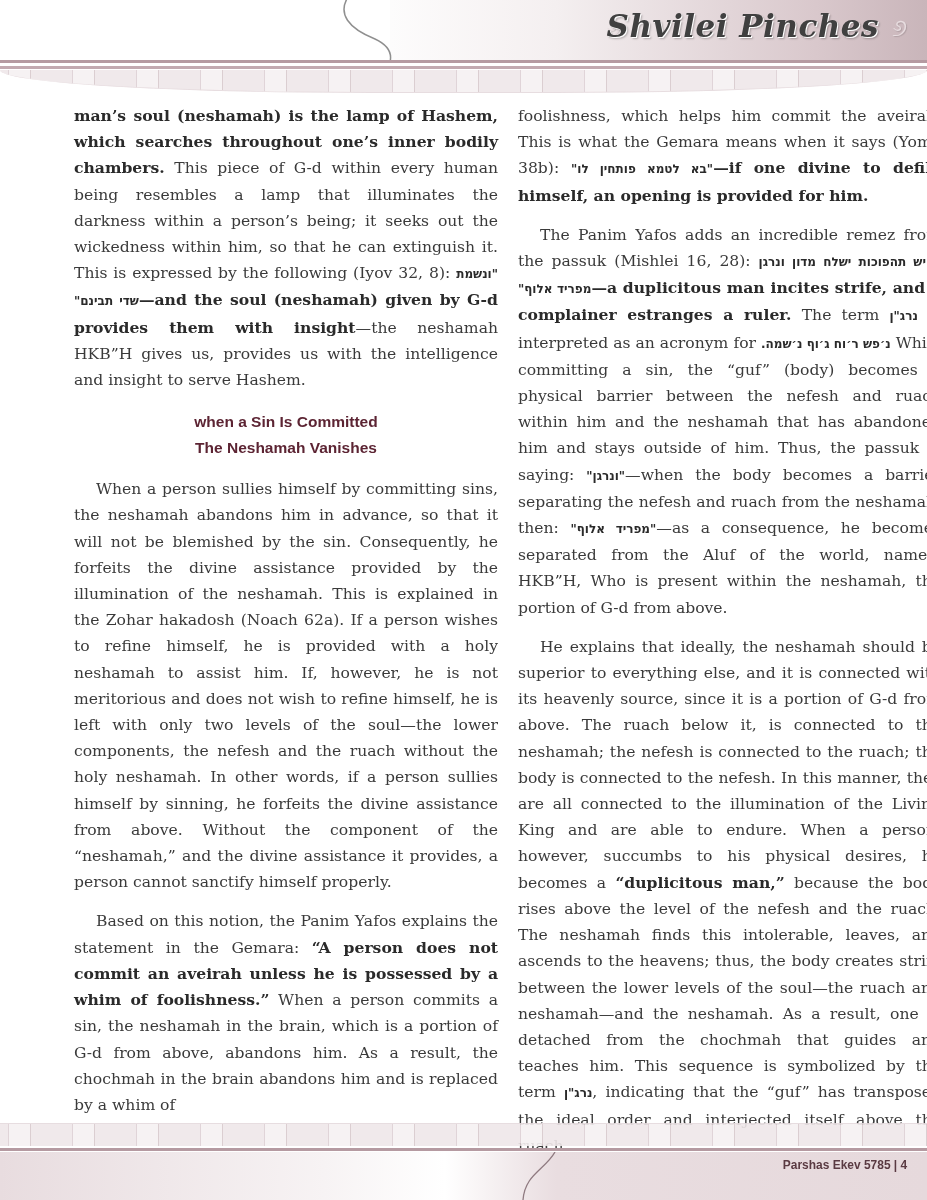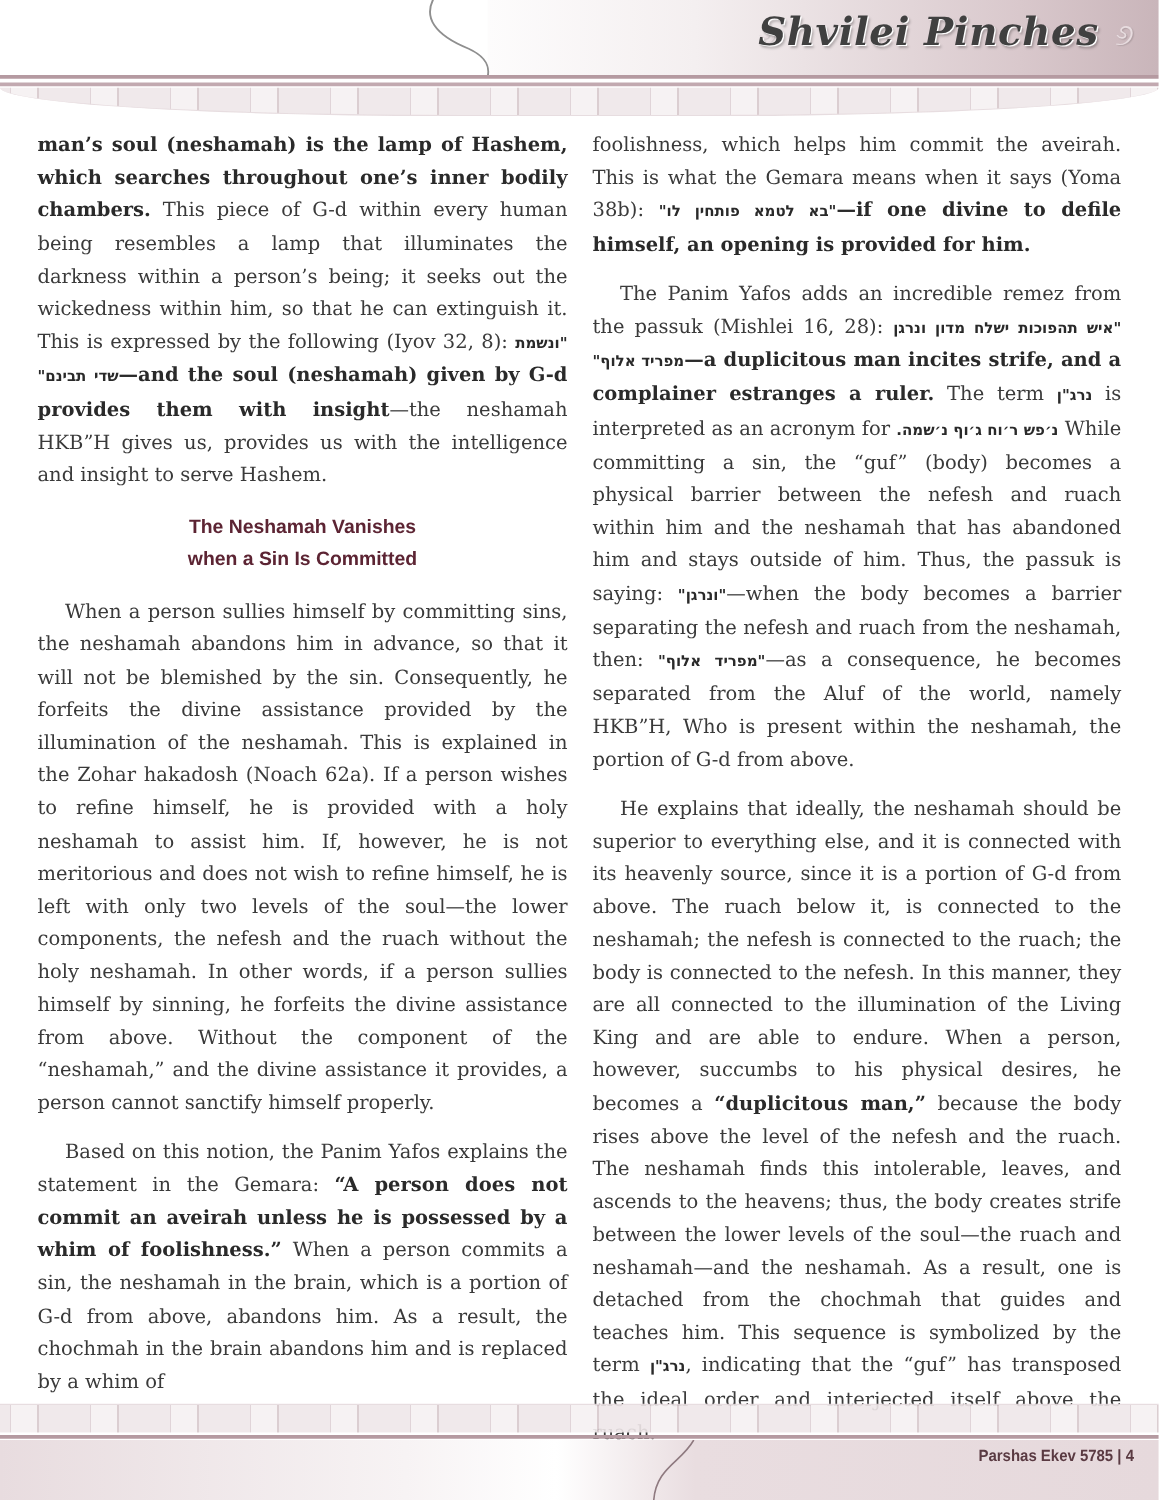--- a/index.html
+++ b/index.html
@@ -22,21 +22,21 @@
      opacity:0.9; }
   .ornament.top { top:70px; border-bottom:1px solid #e5dadd; border-radius:0 0 40% 40%/0 0 100% 100%; }
   .ornament.bottom { top:1123px; border-top:1px solid #e5dadd; }
   .footer-rule { position:absolute; left:0; top:1148px; width:927px; height:3px; background:#b59aa1; }
   .footer-band { position:absolute; left:0; top:1152px; width:927px; height:48px;
      background:linear-gradient(90deg,#e8dcdf 0%,#f7f3f4 35%,#ffffff 48%,#e9dde0 60%,#e6d9dc 100%); }
   .footer-curve { position:absolute; left:515px; top:1152px; width:60px; height:48px; }
   .footer-text { position:absolute; right:20px; top:1157px; font-family:"Liberation Sans", sans-serif;
      font-weight:bold; font-size:13px; color:#5a3a42; transform:scaleX(0.92); transform-origin:right; }
 
-  .col { position:absolute; top:103px; width:424px; font-size:15.6px; line-height:26.2px; text-align:justify; }
+  .col { position:absolute; top:103px; width:424px; font-size:15.6px; line-height:26.2px; text-align:justify;margin-left:44px; }
   .col.left { left:30px; }
   .col.right { left:474px; width:423px; }
   .col p { margin:0 0 13px 0; hyphens:none; }
   .col p.ind { text-indent:22px; }
   .b { font-weight:bold; color:#2a2a2a; }
   .heb { font-family:"DejaVu Sans", sans-serif; font-weight:bold; font-size:12px; direction:rtl; unicode-bidi:isolate; color:#2a2a2a; }
   .subhead { font-family:"Liberation Sans", sans-serif; font-weight:bold; font-size:15.5px; line-height:26px;
      color:#5c2433; text-align:center; margin:16px 0 15px 0; }
 </style>
 </head>
@@ -54,22 +54,22 @@
   <div class="rule1"></div>
   <div class="rule2"></div>
   <div class="ornament top"></div>
 </div>
 
 <div class="col left">
   <p>
     <span class="b">man’s soul (neshamah) is the lamp of Hashem, which searches throughout one’s inner bodily chambers.</span><span> This piece of G-d within every human being resembles a lamp that illuminates the darkness within a person’s being; it seeks out the wickedness within him, so that he can extinguish it.  This is expressed by the following (Iyov 32, 8): </span><span class="heb">"ונשמת שדי תבינם"</span><span class="b">—and the soul (neshamah) given by G-d provides them with insight</span><span>—the neshamah HKB”H gives us, provides us with the intelligence and insight to serve Hashem.</span>
   </p>
   <div class="subhead">
+    <div>when a Sin Is Committed</div>
     <div>The Neshamah Vanishes</div>
-    <div>when a Sin Is Committed</div>
   </div>
   <p class="ind">When a person sullies himself by committing sins, the neshamah abandons him in advance, so that it will not be blemished by the sin.  Consequently, he forfeits the divine assistance provided by the illumination of the neshamah.  This is explained in the Zohar hakadosh (Noach 62a).  If a person wishes to refine himself, he is provided with a holy neshamah to assist him.  If, however, he is not meritorious and does not wish to refine himself, he is left with only two levels of the soul—the lower components, the nefesh and the ruach without the holy neshamah.  In other words, if a person sullies himself by sinning, he forfeits the divine assistance from above.  Without the component of the “neshamah,” and the divine assistance it provides, a person cannot sanctify himself properly.</p>
   <p class="ind">
     <span>Based on this notion, the Panim Yafos explains the statement in the Gemara: </span><span class="b">“A person does not commit an aveirah unless he is possessed by a whim of foolishness.”</span><span>  When a person commits a sin, the neshamah in the brain, which is a portion of G-d from above, abandons him.  As a result, the chochmah in the brain abandons him and is replaced by a whim of</span>
   </p>
 </div>
 
 <div class="col right">
   <p>
     <span>foolishness, which helps him commit the aveirah.  This is what the Gemara means when it says (Yoma 38b): </span><span class="heb">"בא לטמא פותחין לו"</span><span class="b">—if one divine to defile himself, an opening is provided for him.</span>

